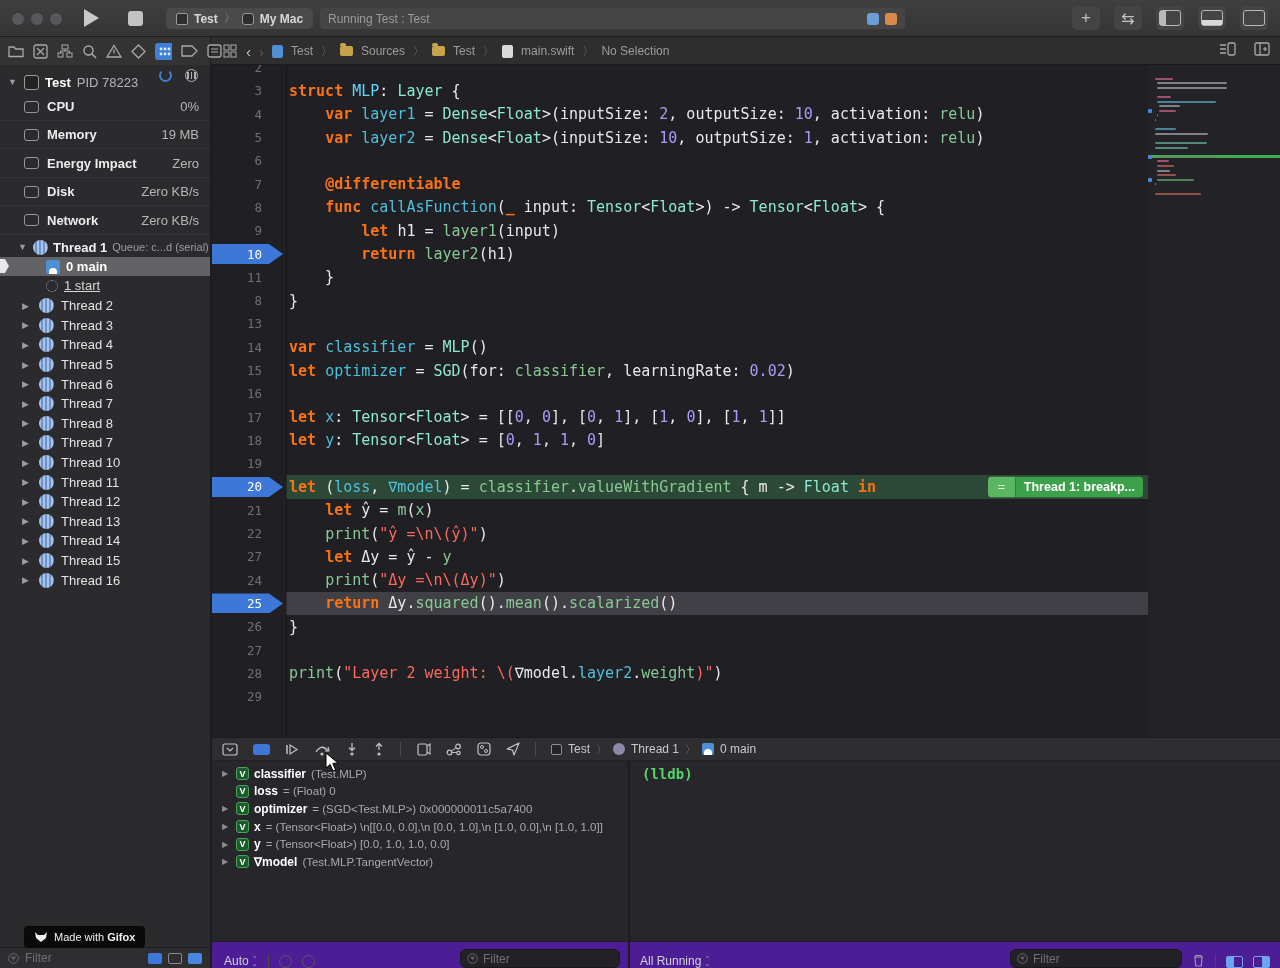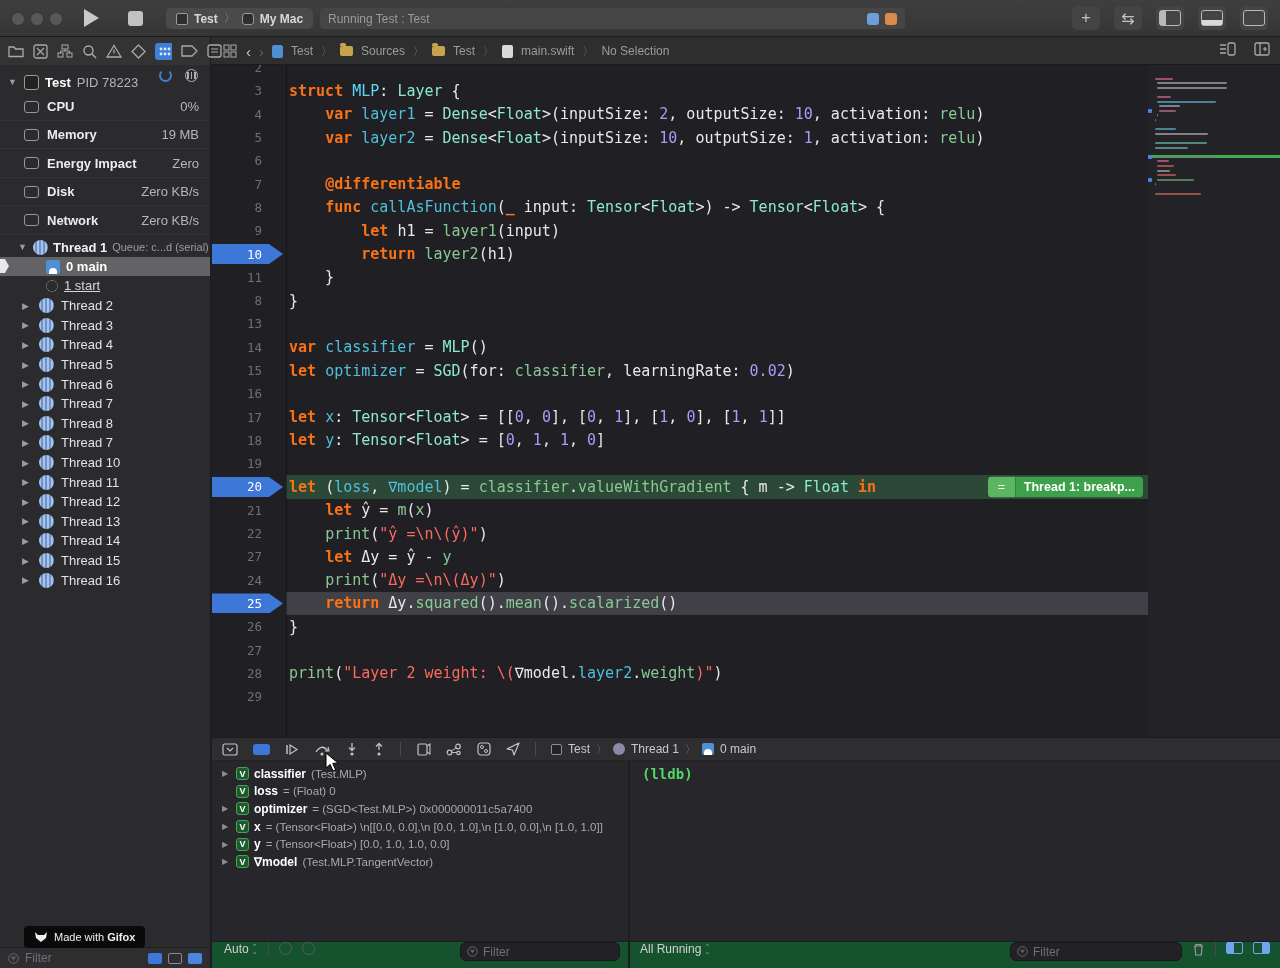--- a/index.html
+++ b/index.html
@@ -116,21 +116,21 @@
   .var-row { position:absolute; left:0; width:100%; height:17.6px; display:flex; align-items:center; gap:5px; padding-left:10px; font-size:12px; }
   .var-disc { width:9px; font-size:8px; color:#8d8d90; }
   .v-badge { width:13px; height:13px; border-radius:3px; background:#1d5a2a; border:1px solid #45a45a; color:#fff;
     font-size:9px; font-weight:bold; display:flex; align-items:center; justify-content:center; flex:none; }
   .var-name { color:#fff; font-weight:bold; white-space:nowrap; }
   .var-rest { color:#a9a9ac; white-space:nowrap; font-size:11.5px; }
   #console { position:absolute; left:629px; top:761px; width:651px; height:180px; background:#27262b; border-left:1px solid #191a1c; }
   #lldb { position:absolute; left:12px; top:5px; color:#53d769; font-family:"DejaVu Sans Mono", monospace; font-size:14px; font-weight:bold; }
 
   
-  .botbar { position:absolute; top:941px; height:27px; background:#14532d; border-top:1px solid #1e1e20; display:flex; align-items:flex-start; }
+  .botbar { position:absolute; top:941px; height:27px; background:#4c1d95; border-top:1px solid #1e1e20; display:flex; align-items:flex-end; }
   #var-botbar { left:212px; width:416px; padding:0 8px 0 12px; gap:10px; }
   #con-botbar { left:629px; width:651px; padding:0 10px; gap:10px; border-left:1px solid #191a1c; }
   .popup-lab { color:#d2d2d4; font-size:12px; display:flex; align-items:center; gap:3px; }
   .updn { display:inline-flex; flex-direction:column; font-size:7px; line-height:5px; color:#a9a9ab; }
   .dim-circle { width:13px; height:13px; border-radius:50%; border:1.3px solid #5a5a5e; }
   .filter-box { height:19px; background:#222226; border:1px solid #18181b; border-radius:6px; display:flex; align-items:center; padding:0 6px; gap:5px; }
   .filter-box input { background:transparent; border:none; outline:none; color:#cfcfd1; font-size:12px; width:100%; font-family:"Liberation Sans",sans-serif; }
   .filter-box input::placeholder { color:#707074; }
   .funnel { width:11px; height:11px; flex:none; }
   .spacer { flex:1; }

